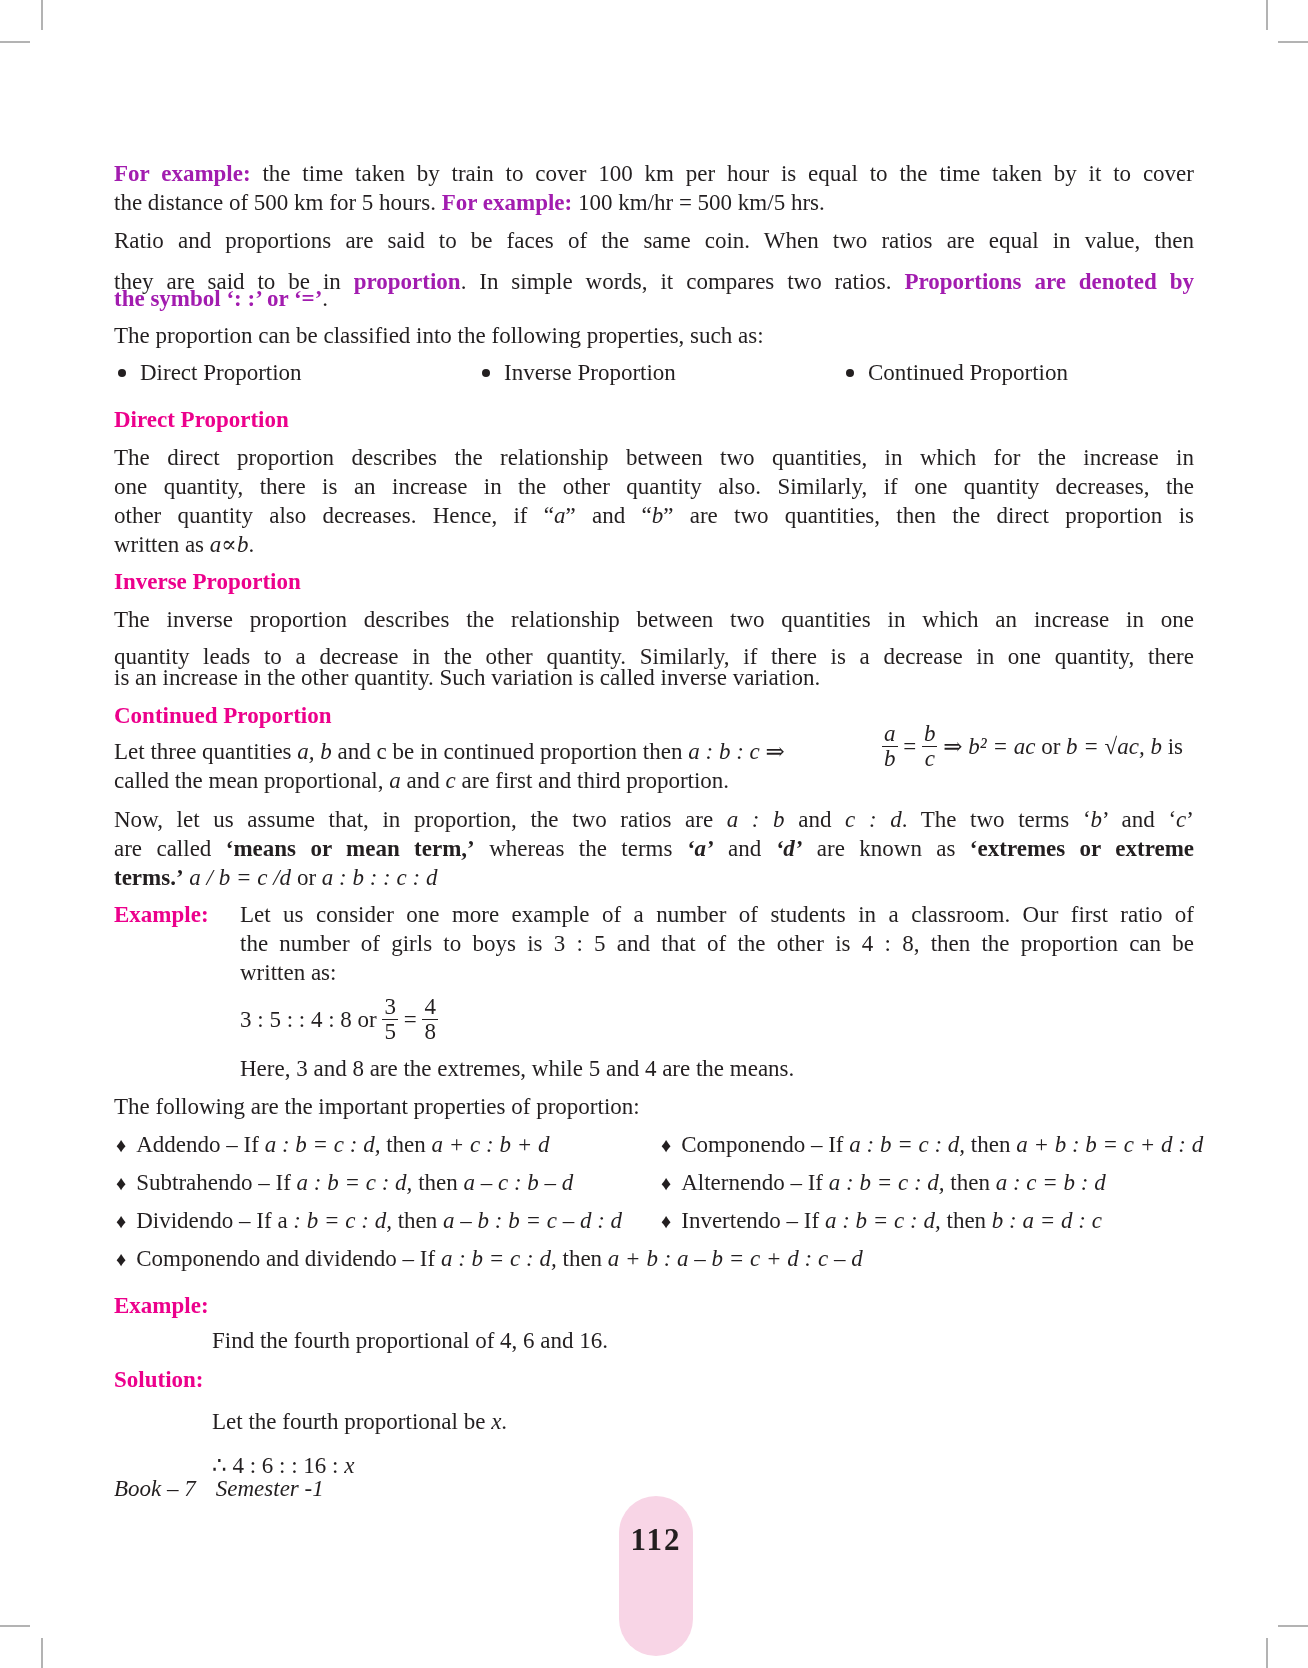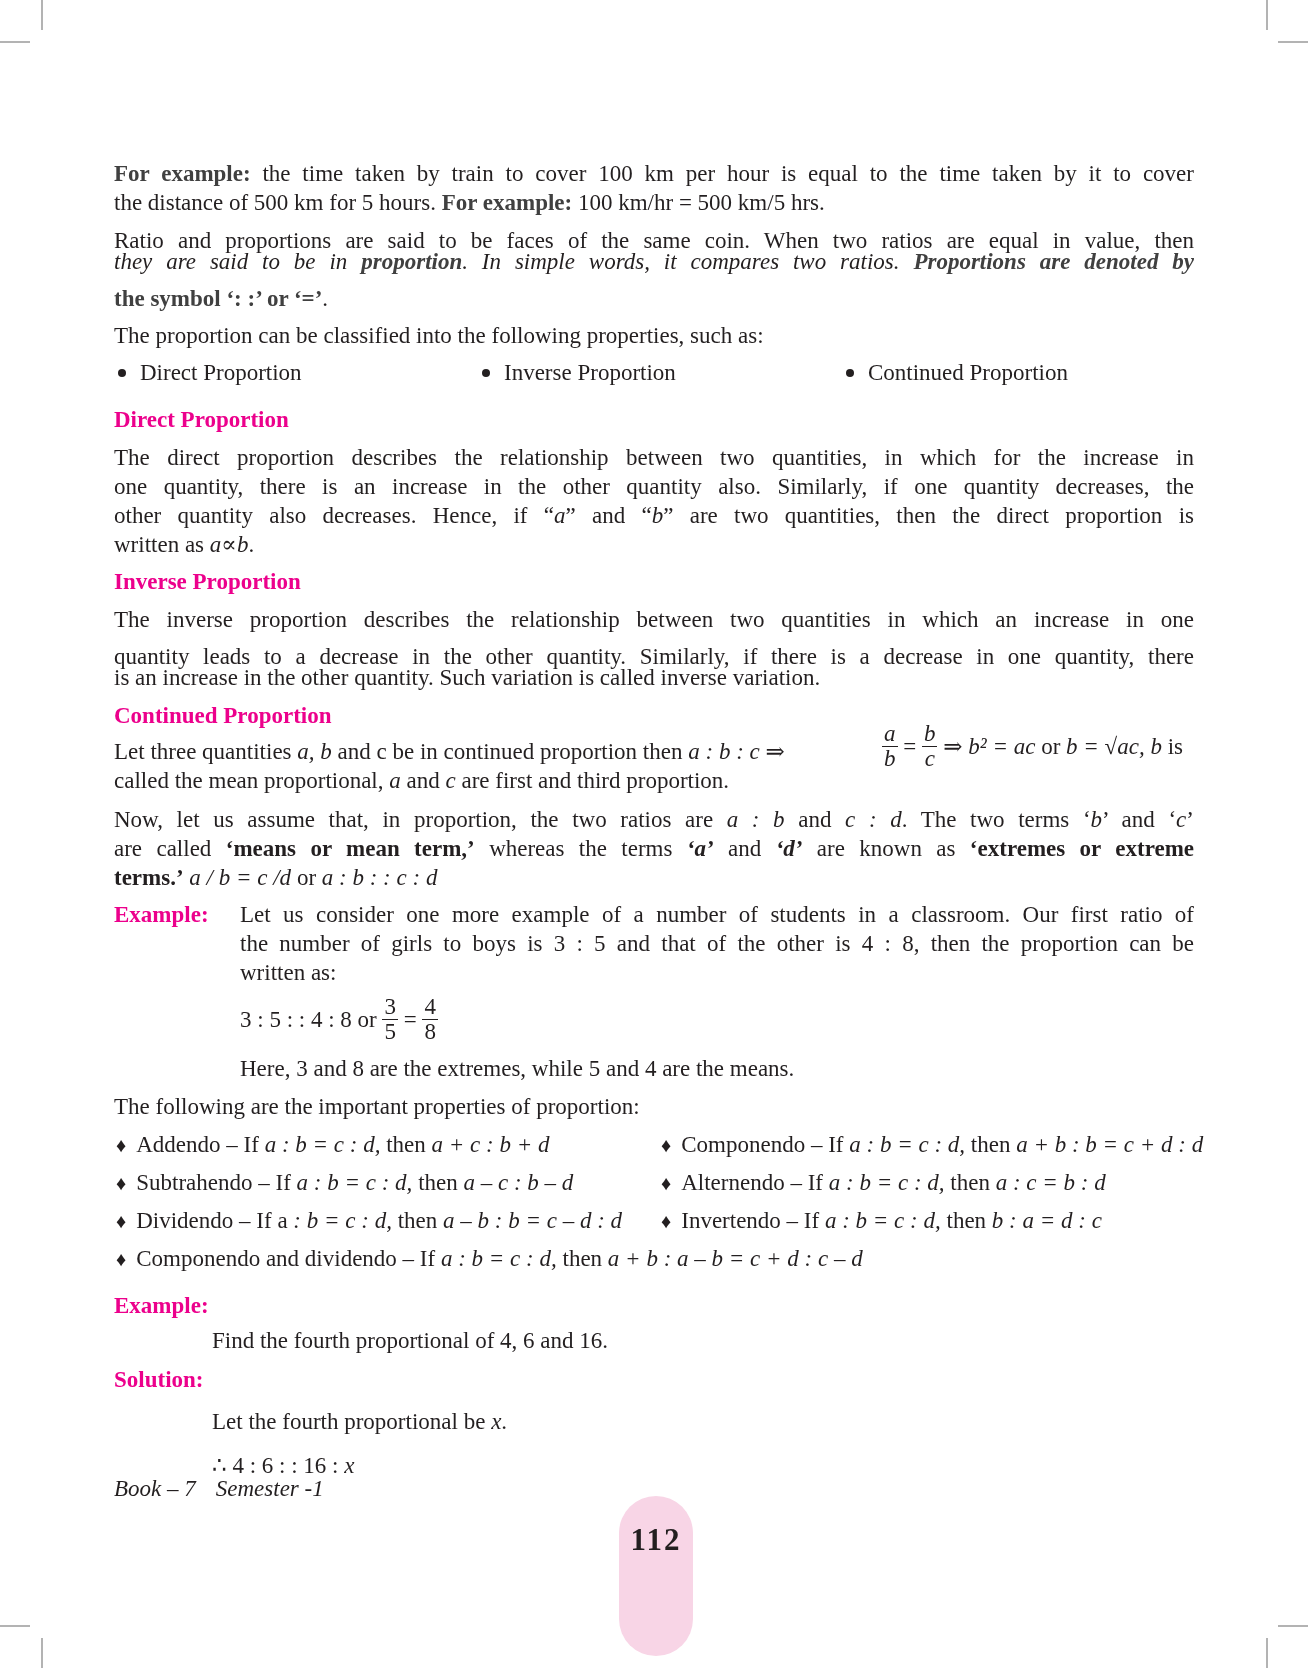--- a/index.html
+++ b/index.html
@@ -1,21 +1,21 @@
 <!DOCTYPE html>
 <html><head>
 <meta charset="utf-8">
 <style>
   html, body { margin: 0; padding: 0; background: #ffffff; }
   body { width: 1308px; height: 1668px; position: relative; overflow: hidden;
          font-family: "Liberation Serif", "DejaVu Serif", serif; color: #231f20; }
   .crop { position: absolute; background: #b3b3b3; }
   .line { position: absolute; left: 114px; width: 1080px; font-size: 23px; line-height: 28px; white-space: nowrap; }
   .just { text-align: justify; text-align-last: justify; }
-  .pink { color: #404040; }
+  .pink { color: #a21caf; }
   .b { font-weight: bold; }
   .i { font-style: italic; }
   .head { position: absolute; left: 114px; font-size: 23px; font-weight: bold; color: #ec008c; line-height: 28px; }
   .bullet-item { position: absolute; font-size: 23px; line-height: 28px; white-space: nowrap; }
   .dot { display: inline-block; width: 8px; height: 8px; border-radius: 50%; background: #231f20; margin-right: 14px; vertical-align: middle; position: relative; top: -2px; }
   .diamond { display: inline-block; font-size: 20px; margin-right: 10px; }
   .frac { display: inline-block; vertical-align: middle; text-align: center; font-style: italic; line-height: 24px; }
   .frac span { display: block; padding: 0 2px; }
   .frac .num { border-bottom: 1px solid #231f20; }
   .frac.up .num { font-style: normal; }
@@ -39,21 +39,21 @@
 <div class="line just" style="top:160px;">
   <span class="pink b">For example:</span><span> the time taken by train to cover 100 km per hour is equal to the time taken by it to cover</span>
 </div>
 <div class="line" style="top:189px;">
   <span>the distance of 500 km for 5 hours. </span><span class="pink b">For example:</span><span> 100 km/hr = 500 km/5 hrs.</span>
 </div>
 
 <div class="line just" style="top:227px;">
   <span>Ratio and proportions are said to be faces of the same coin. When two ratios are equal in value, then</span>
 </div>
-<div class="line just" style="top:248px;font-style:italic;">
+<div class="line just" style="top:268px;">
   <span>they are said to be in </span><span class="pink b">proportion</span><span>. In simple words, it compares two ratios. </span><span class="pink b">Proportions are denoted by</span>
 </div>
 <div class="line" style="top:285px;">
   <span class="pink b">the symbol  ‘: :’ or ‘=’</span><span>.</span>
 </div>
 
 <div class="line" style="top:322px;">
   <span>The proportion can be classified into the following properties, such as:</span>
 </div>
 

